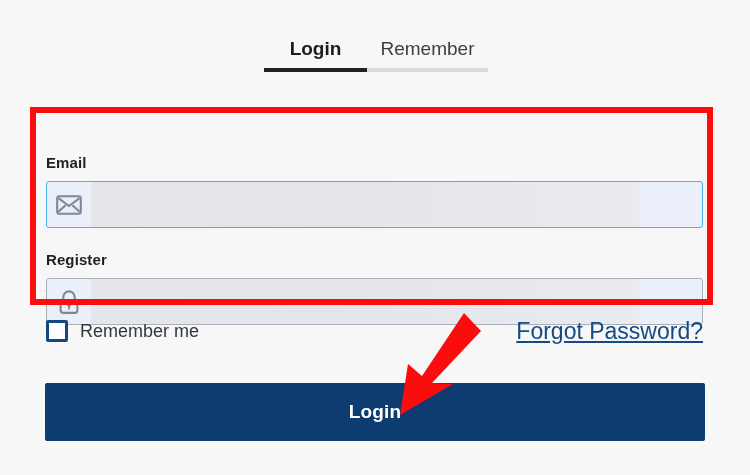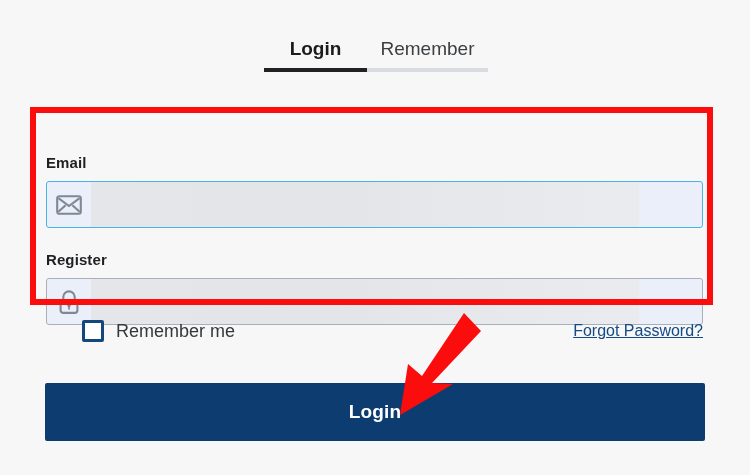--- a/index.html
+++ b/index.html
@@ -154,38 +154,37 @@
     width: 657px;
     height: 30px;
     display: flex;
     align-items: center;
     justify-content: space-between;
   }
   .remember-wrap {
     display: flex;
     align-items: center;
     cursor: pointer;
-    margin-left: 36px;
   }
   .checkbox {
     width: 22px;
     height: 22px;
     box-sizing: border-box;
     border: 3px solid #14477d;
     background: #ffffff;
     border-radius: 2px;
     margin-right: 12px;
   }
   .remember-label {
     font-size: 18px;
     color: #35393d;
     line-height: 1;
   }
   .forgot-link {
-    font-size: 16px;
+    font-size: 23px;
     color: #144a86;
     text-decoration: underline;
     cursor: pointer;
     line-height: 1;
     white-space: nowrap;
   }
 
   
   .login-button {
     position: absolute;

